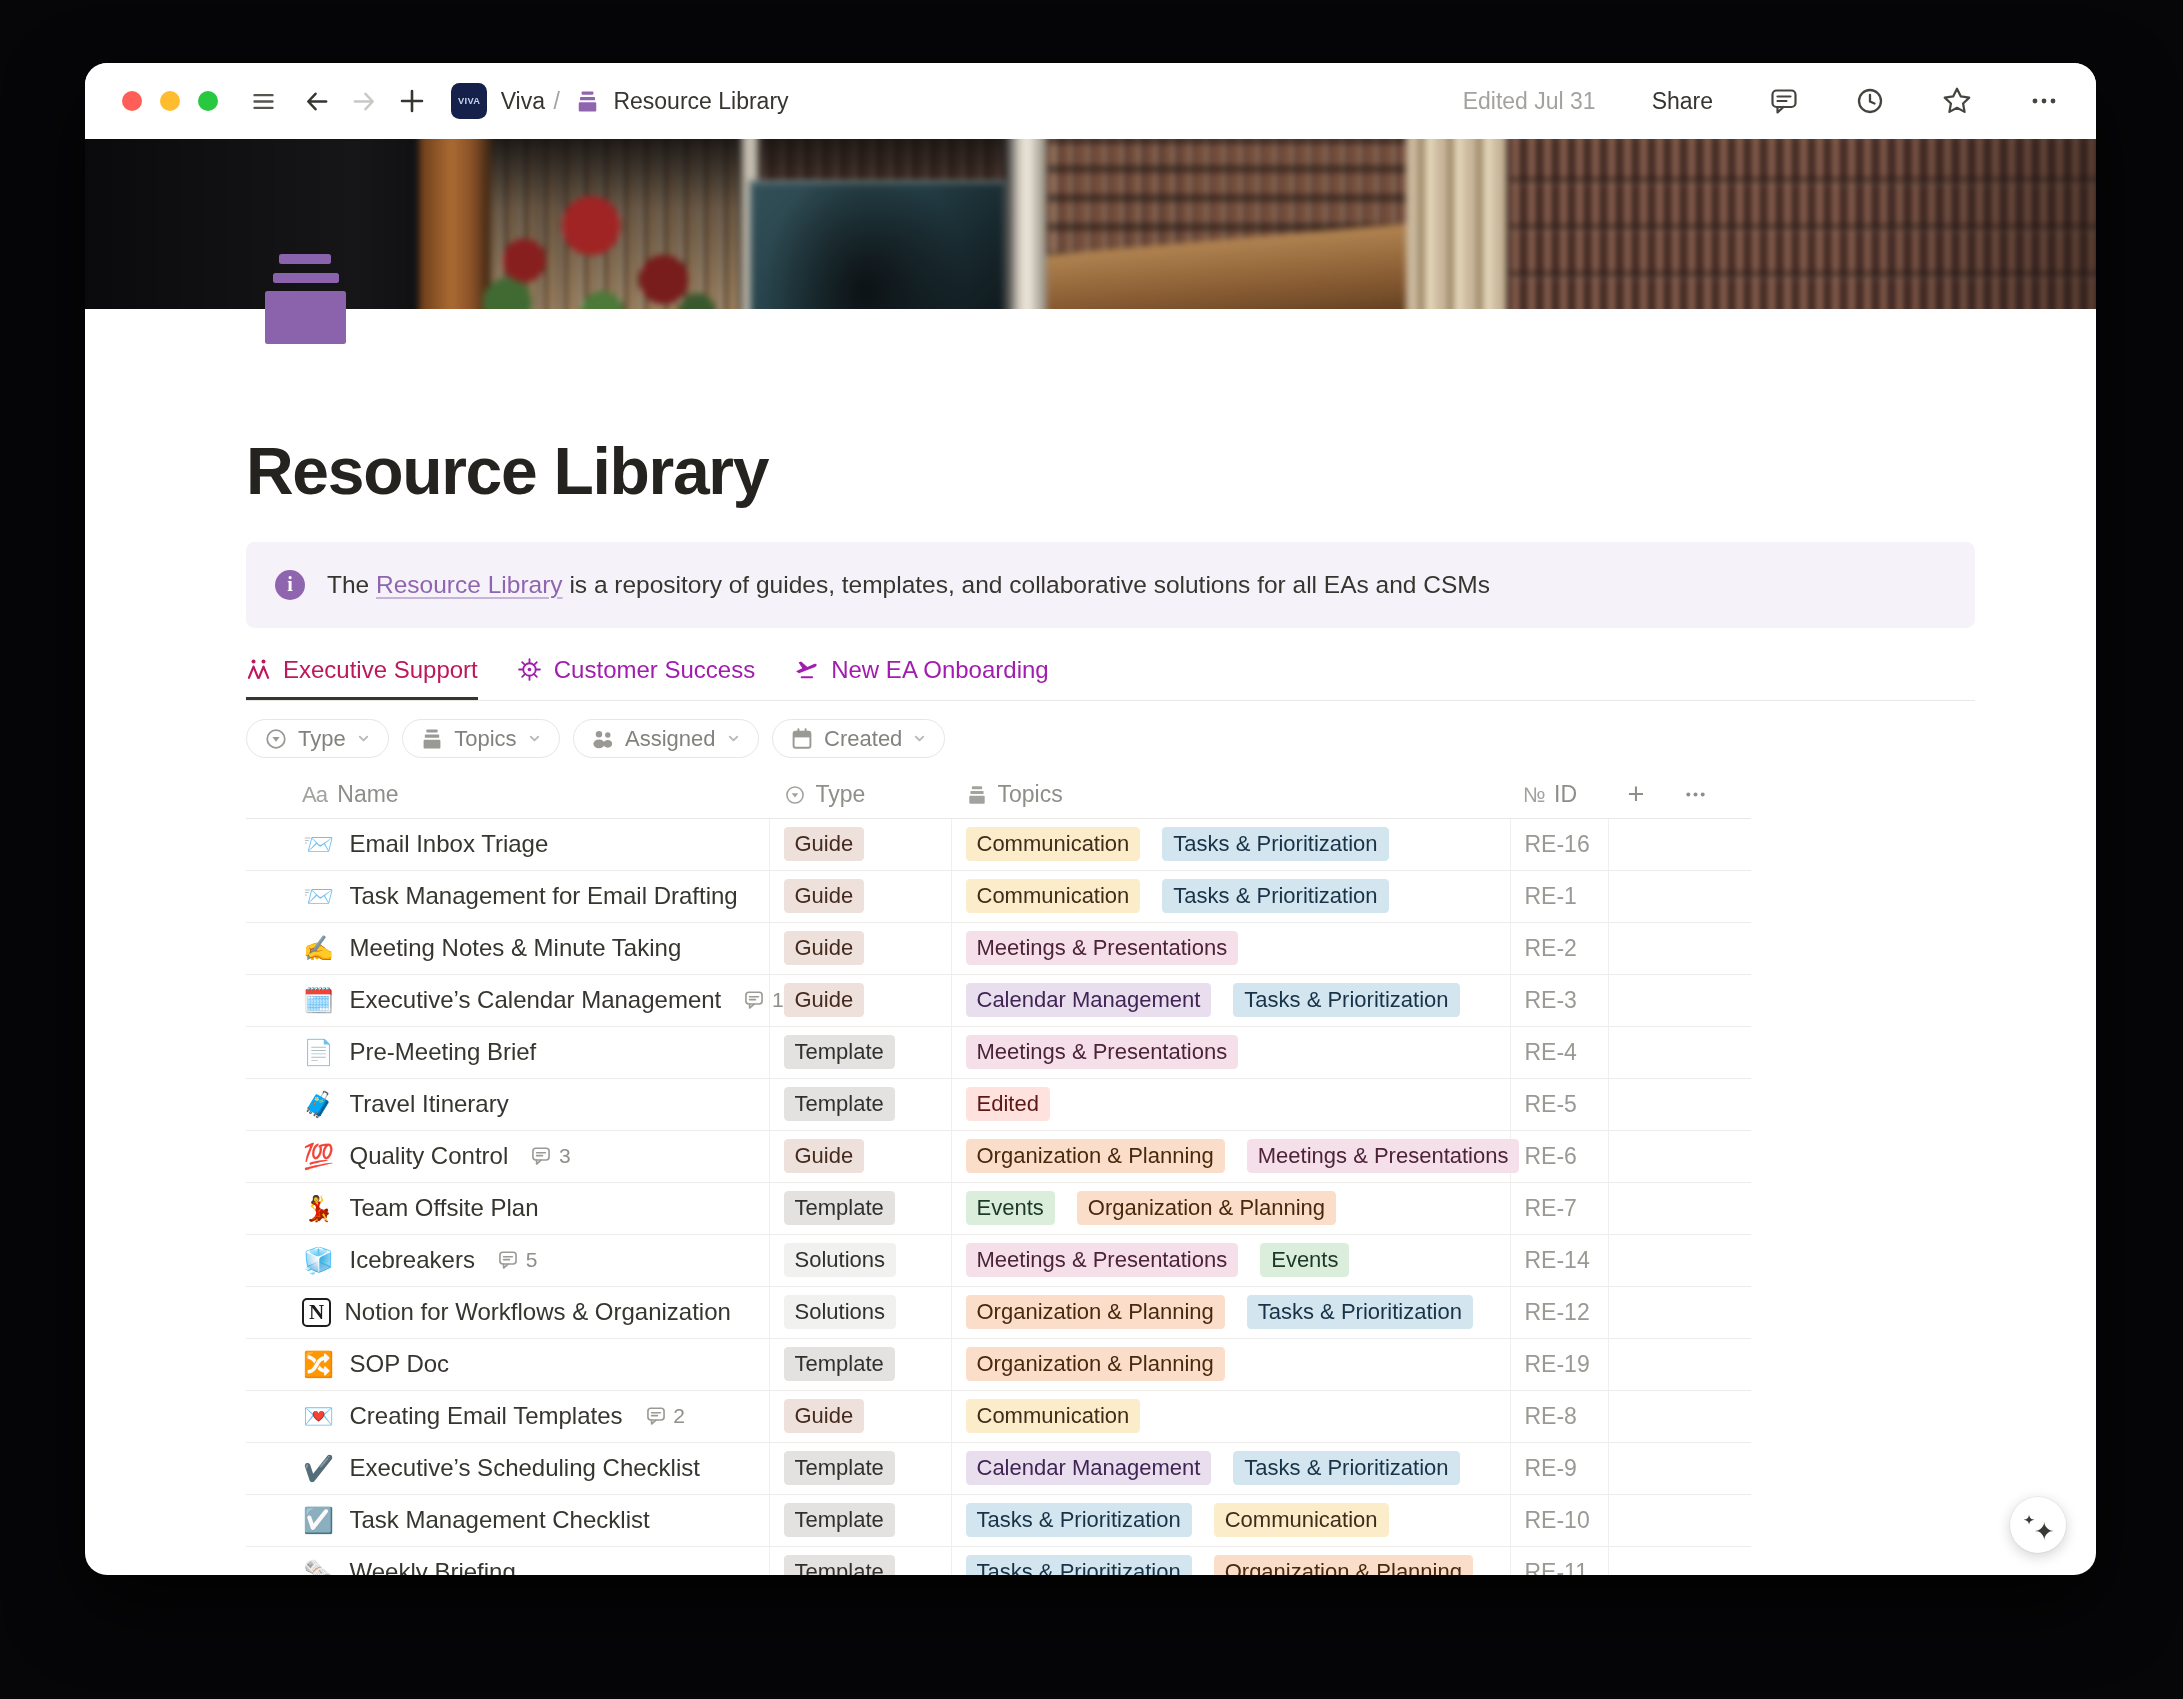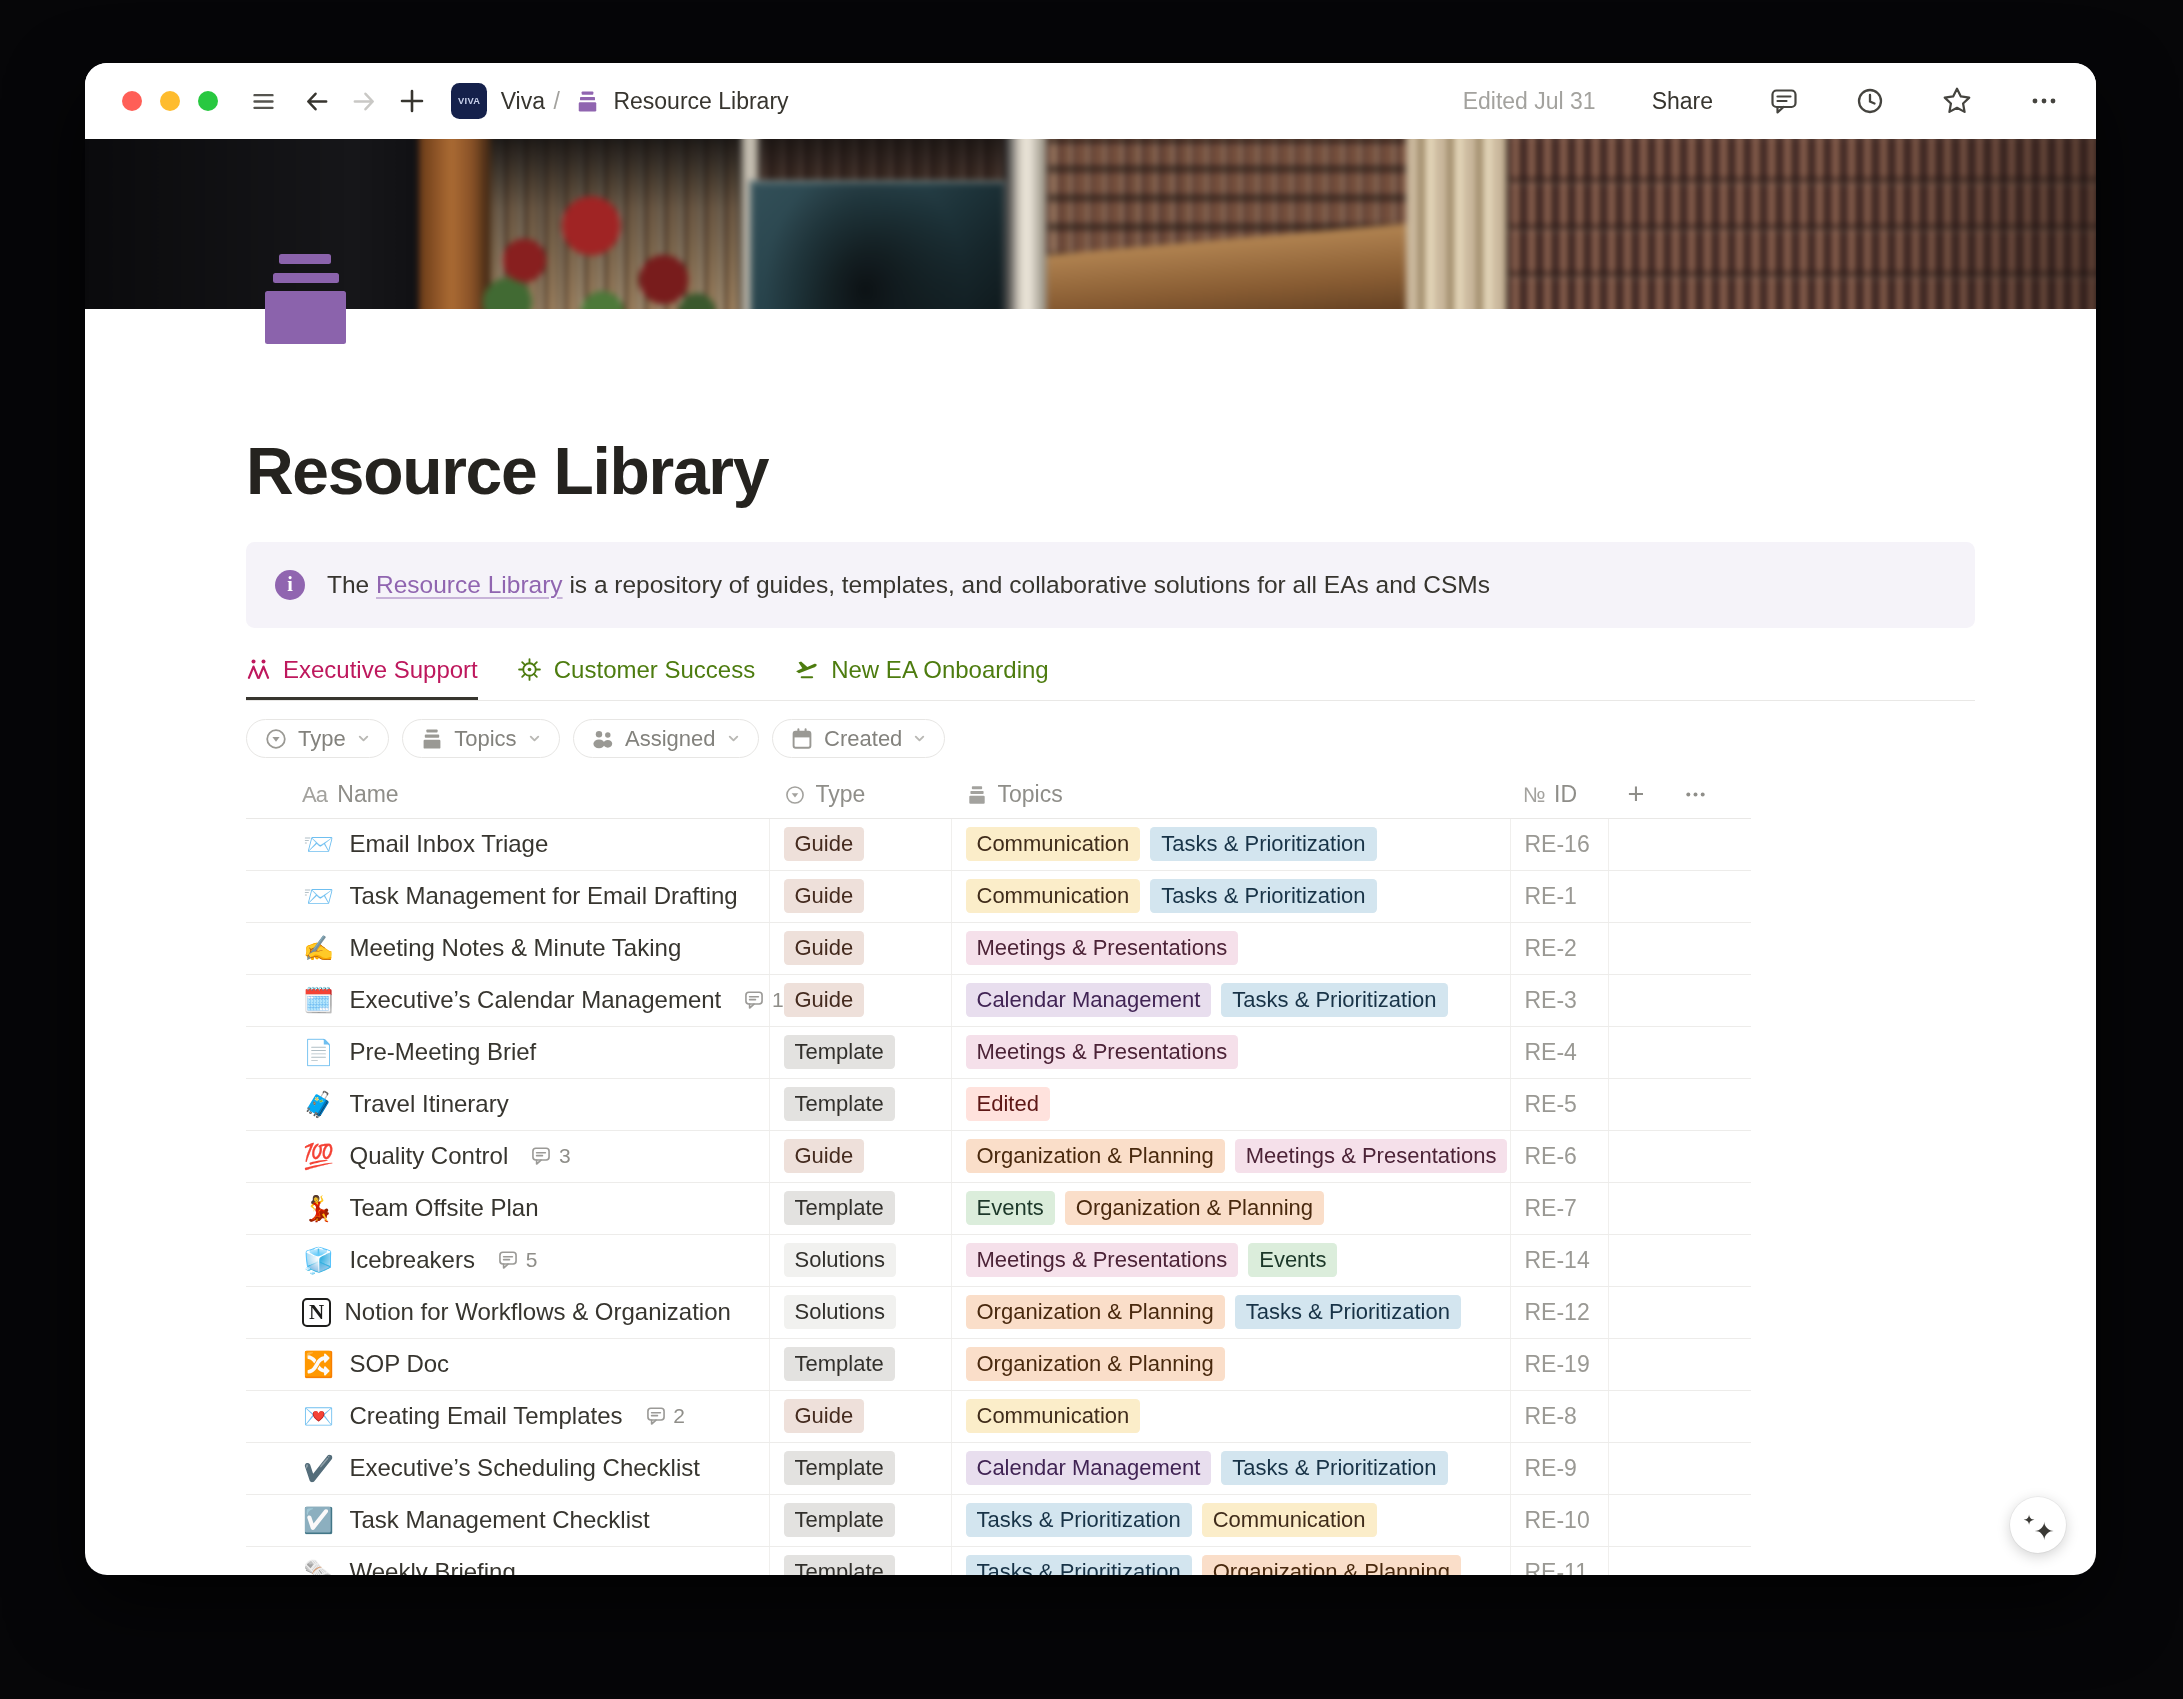--- a/index.html
+++ b/index.html
@@ -99,21 +99,21 @@
     display:flex; align-items:center; gap:22px; padding:0 29px; font-size:24.5px; color:#37352F;
   }
   .info-icon {
     flex:0 0 auto; width:30px; height:30px; border-radius:50%; background:#9065B0; color:#fff;
     display:flex; align-items:center; justify-content:center; font-size:20px; font-weight:700;
     font-family:"Liberation Serif","DejaVu Serif",serif;
   }
   .callout-link { color:#9065B0; text-decoration:underline; text-decoration-color:rgba(144,101,176,.45); text-underline-offset:4.2px; }
   
   .tabs { margin-top:28px; display:flex; gap:39px; border-bottom:0.8px solid #E9E8E6; }
-  .tab { display:flex; align-items:center; gap:12px; padding-bottom:13.5px; font-size:24px; color:#4d7c0f; font-weight:500; border-bottom:3.4px solid transparent; margin-bottom:-0.8px; }
+  .tab { display:flex; align-items:center; gap:12px; padding-bottom:13.5px; font-size:24px; color:#a21caf; font-weight:500; border-bottom:3.4px solid transparent; margin-bottom:-0.8px; }
   .tab.active { color:#be185d; font-weight:400; border-bottom-color:#37352F; }
   .tab svg { display:block; }
   
   .chips { margin-top:18.6px; display:flex; gap:13.5px; }
   .chip { height:39px; border:1.3px solid #E7E6E4; border-radius:20px; display:flex; align-items:center; gap:10px; padding:0 17px; font-size:22px; color:#83827D; background:#fff; }
   .chip svg { display:block; }
   
   .table { margin-top:13.5px; width:1505px; }
   .thead { display:flex; align-items:center; height:47px; color:#8F8E89; font-size:23px; border-bottom:0.8px solid #E9E8E6; }
   .th { display:flex; align-items:center; gap:10px; }
@@ -122,21 +122,21 @@
   .th-topics { width:559px; padding-left:13.5px; }
   .th-id { width:98px; padding-left:12px; gap:8.5px; }
   .th-extra { width:142px; display:flex; align-items:center; gap:37px; padding-left:18.6px; }
   .aa { font-size:22px; color:#A3A29E; letter-spacing:-0.8px; }
   .no-sign { font-size:21px; color:#A3A29E; }
   .add-col { font-size:29px; color:#8F8E89; font-weight:300; line-height:1; }
   .row { display:flex; align-items:center; height:52px; border-bottom:0.8px solid #EDECEA; font-size:24px; }
   .td { height:100%; display:flex; align-items:center; }
   .td-name { width:524px; padding-left:56px; gap:13.5px; border-right:0.8px solid #F0EFED; }
   .td-type { width:182px; padding-left:13.5px; border-right:0.8px solid #F0EFED; }
-  .td-topics { width:559px; padding-left:13.5px; gap:10px; border-right:0.8px solid #F0EFED; }
+  .td-topics { width:559px; padding-left:13.5px; gap:22px; border-right:0.8px solid #F0EFED; }
   .td-id { width:98px; padding-left:13.5px; color:#9A9994; font-size:23px; border-right:0.8px solid #F0EFED; }
   .td-extra { width:142px; }
   .row-emoji { width:34px; text-align:center; font-size:25px; flex:0 0 auto; line-height:1; }
   .notion-glyph {
     font-family:"Liberation Serif","DejaVu Serif",serif; font-weight:700; font-size:21px; color:#1d1d1b;
     border:2.1px solid #1d1d1b; border-radius:5px; width:29px; height:29px;
     display:inline-flex; align-items:center; justify-content:center; background:#fff;
   }
   .row-name { color:#37352F; font-weight:500; text-decoration-color:#D6D4CE; text-decoration-thickness:1.3px; text-underline-offset:5px; white-space:nowrap; }
   .comment-chip { display:flex; align-items:center; gap:6.8px; margin-left:8.5px; color:#8F8E89; font-size:21px; }

